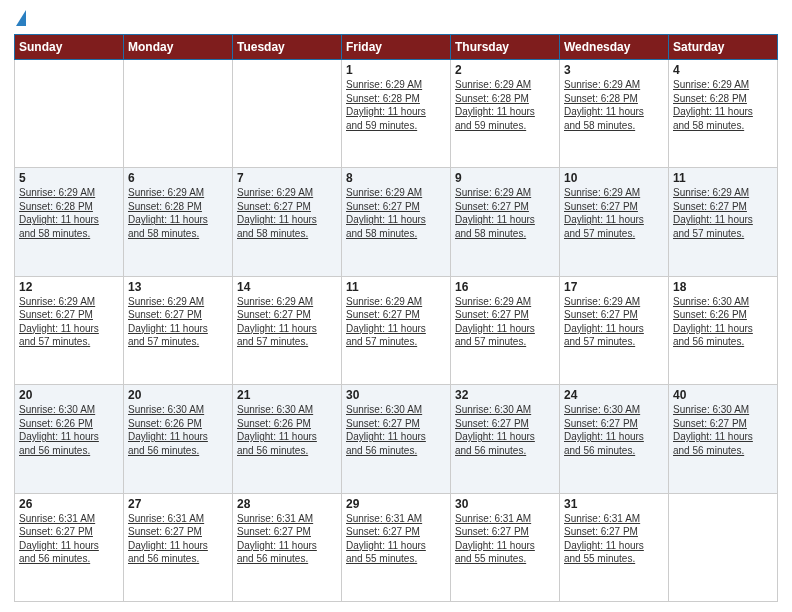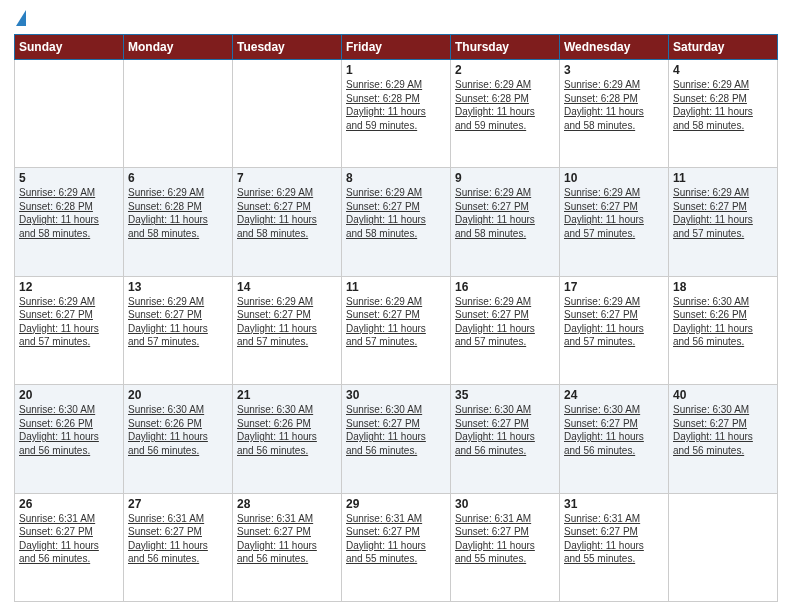--- a/index.html
+++ b/index.html
@@ -296,21 +296,21 @@
 and 56 minutes.</div>
           </td>
           <td class="alt-row">
             <span class="day-number">30</span>
             <div class="day-info" style="white-space: pre-line;">Sunrise: 6:30 AM
 Sunset: 6:27 PM
 Daylight: 11 hours
 and 56 minutes.</div>
           </td>
           <td class="alt-row">
-            <span class="day-number">35</span>
+            <span class="day-number">32</span>
             <div class="day-info" style="white-space: pre-line;">Sunrise: 6:30 AM
 Sunset: 6:27 PM
 Daylight: 11 hours
 and 56 minutes.</div>
           </td>
           <td class="alt-row">
             <span class="day-number">24</span>
             <div class="day-info" style="white-space: pre-line;">Sunrise: 6:30 AM
 Sunset: 6:27 PM
 Daylight: 11 hours

